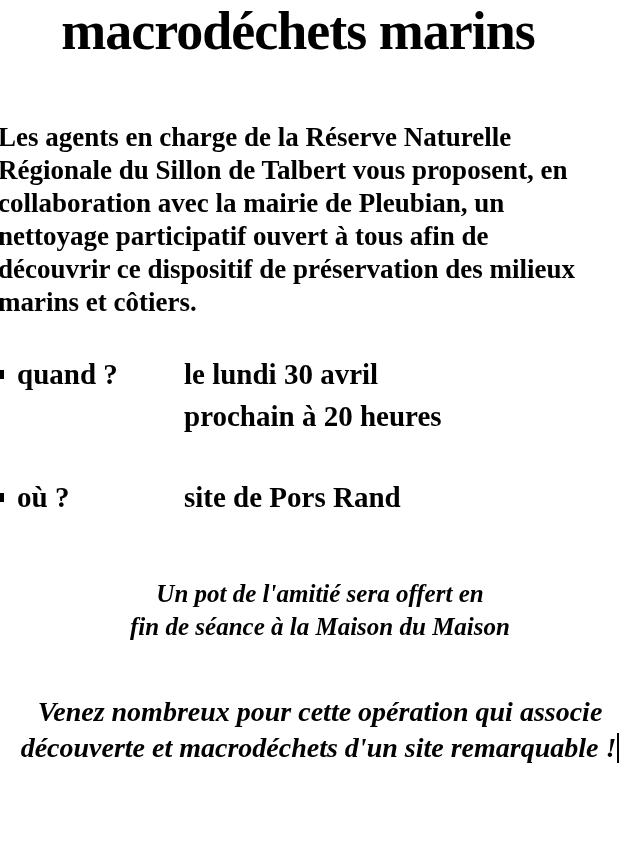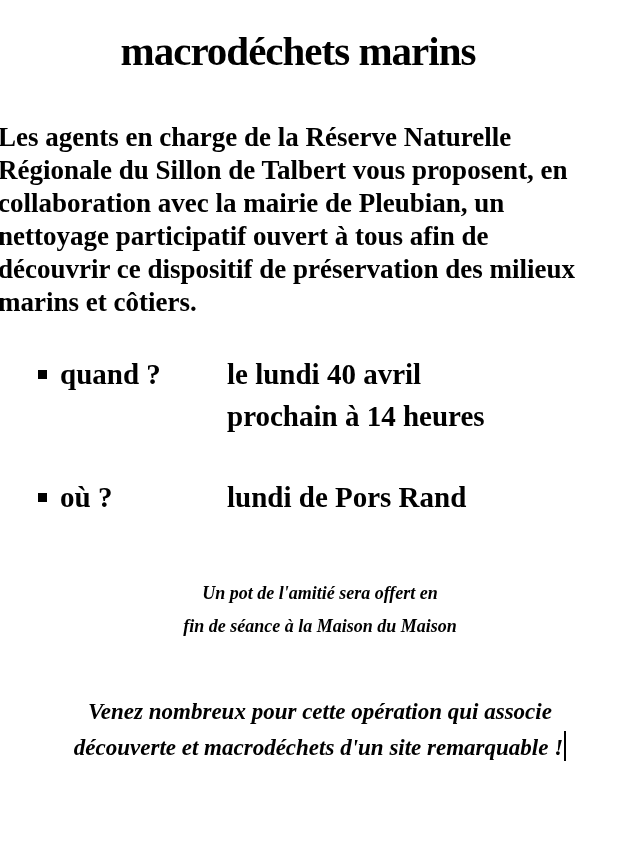--- a/index.html
+++ b/index.html
@@ -18,26 +18,25 @@
     overflow: hidden;
   }
 
   
   .title {
     position: absolute;
     top: 0px;
     left: 0;
     width: 596px;
     text-align: center;
-    font-size: 41px;
+    font-size: 54px;
     line-height: 62px;
     font-weight: 700;
     letter-spacing: -1px;
     white-space: nowrap;
-    margin-top: 20px;
   }
 
   
   .intro {
     position: absolute;
     top: 121px;
     left: -2px;
     font-size: 27px;
     line-height: 33px;
     font-weight: 700;
@@ -46,21 +45,20 @@
 
   
   .detail-row {
     position: absolute;
     left: 0;
     display: flex;
     align-items: flex-start;
     font-size: 29px;
     font-weight: 700;
     line-height: 42px;
-    padding-left: 43px;
   }
   .detail-row.when  { top: 353px; }
   .detail-row.where { top: 476px; }
   .bullet {
     flex: none;
     width: 9px;
     height: 9px;
     background: #000000;
     margin-left: -5px;   
     margin-top: 17px;
@@ -78,22 +76,22 @@
   
   .note {
     position: absolute;
     left: 0;
     width: 640px;
     text-align: center;
     font-style: italic;
     font-weight: 600;
     white-space: nowrap;
   }
-  .note1 { top: 577px; font-size: 18px; line-height: 33px; }
-  .note2 { top: 694px; font-size: 23px; line-height: 36px; }
+  .note1 { top: 577px; font-size: 25px; line-height: 33px; }
+  .note2 { top: 694px; font-size: 28px; line-height: 36px; }
 
   
   .caret {
     display: inline-block;
     width: 2px;
     height: 30px;
     background: #000000;
     vertical-align: -6px;
     margin-left: 1px;
   }
@@ -111,30 +109,30 @@
     <div>collaboration avec la mairie de Pleubian, un</div>
     <div>nettoyage participatif ouvert à tous afin de</div>
     <div>découvrir ce dispositif de préservation des milieux</div>
     <div>marins et côtiers.</div>
   </div>
 
   <div class="detail-row when">
     <span class="bullet"></span>
     <span class="detail-label">quand ?</span>
     <span class="detail-value">
-      <div>le lundi 40 avril</div>
-      <div>prochain à 14 heures</div>
+      <div>le lundi 30 avril</div>
+      <div>prochain à 20 heures</div>
     </span>
   </div>
 
   <div class="detail-row where">
     <span class="bullet"></span>
     <span class="detail-label">où ?</span>
     <span class="detail-value">
-      <div>lundi de Pors Rand</div>
+      <div>site de Pors Rand</div>
     </span>
   </div>
 
   <div class="note note1">
     <div>Un pot de l'amitié sera offert en</div>
     <div>fin de séance à la Maison du Maison</div>
   </div>
 
   <div class="note note2">
     <div>Venez nombreux pour cette opération qui associe</div>

